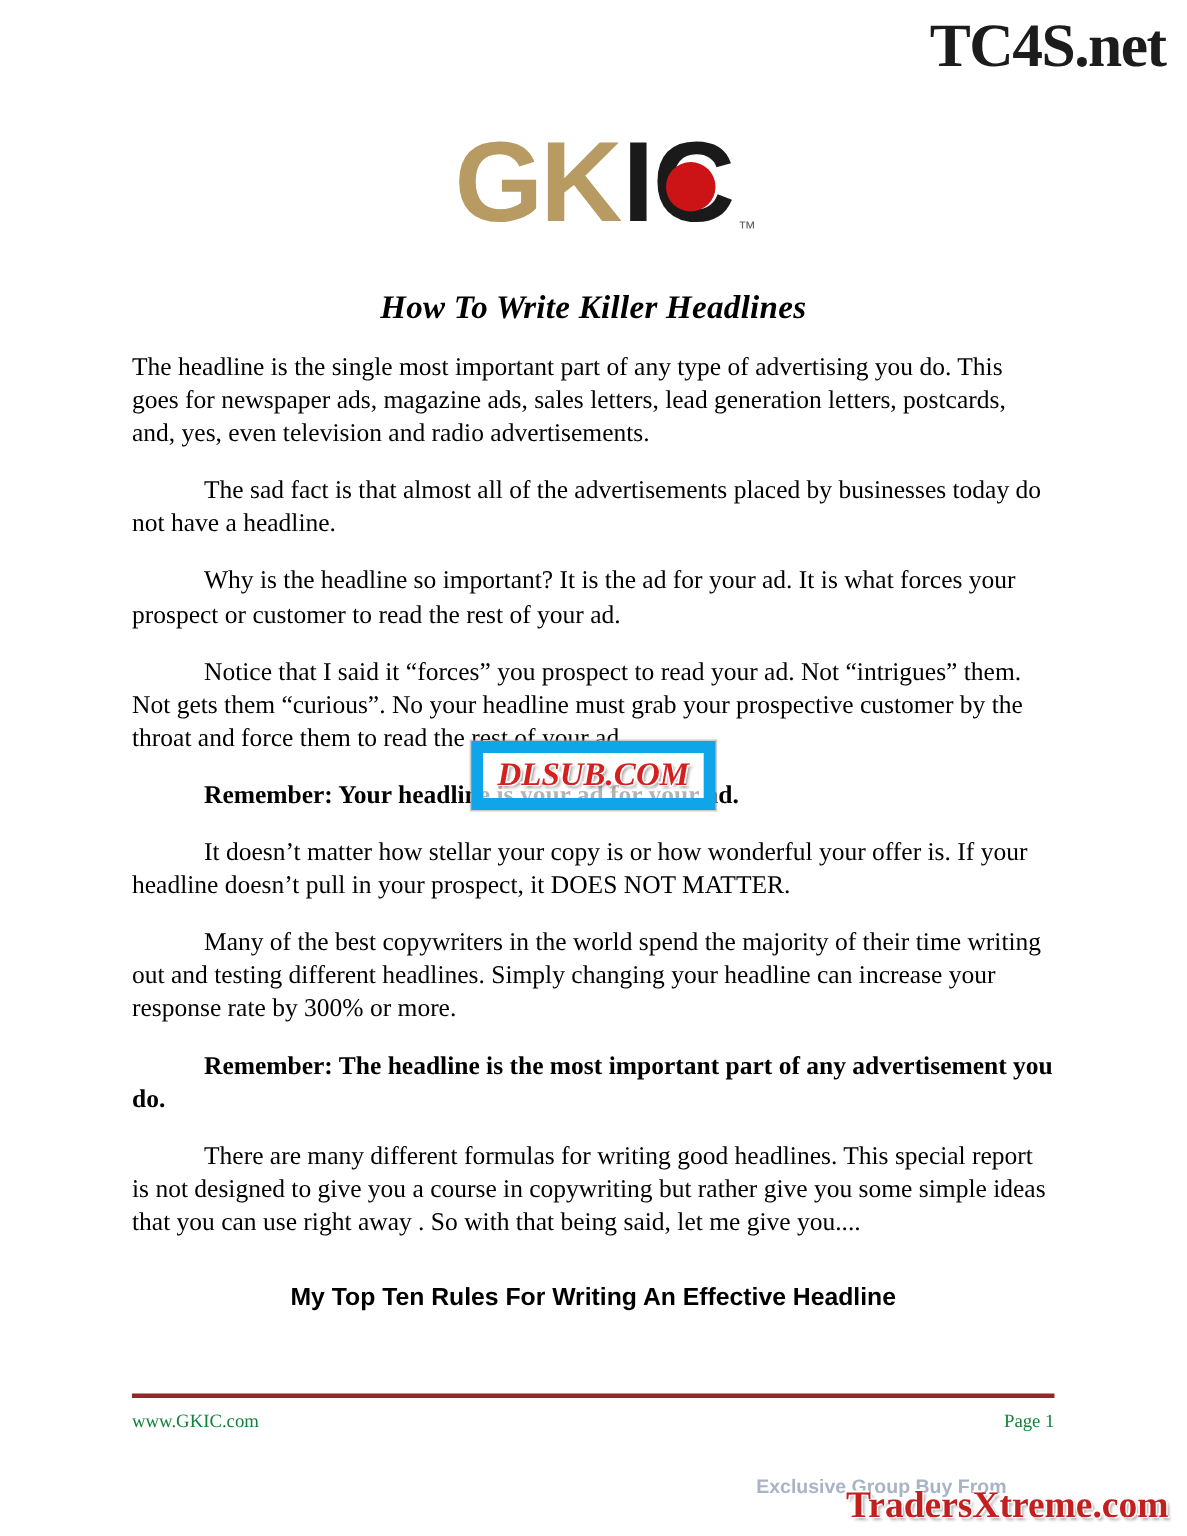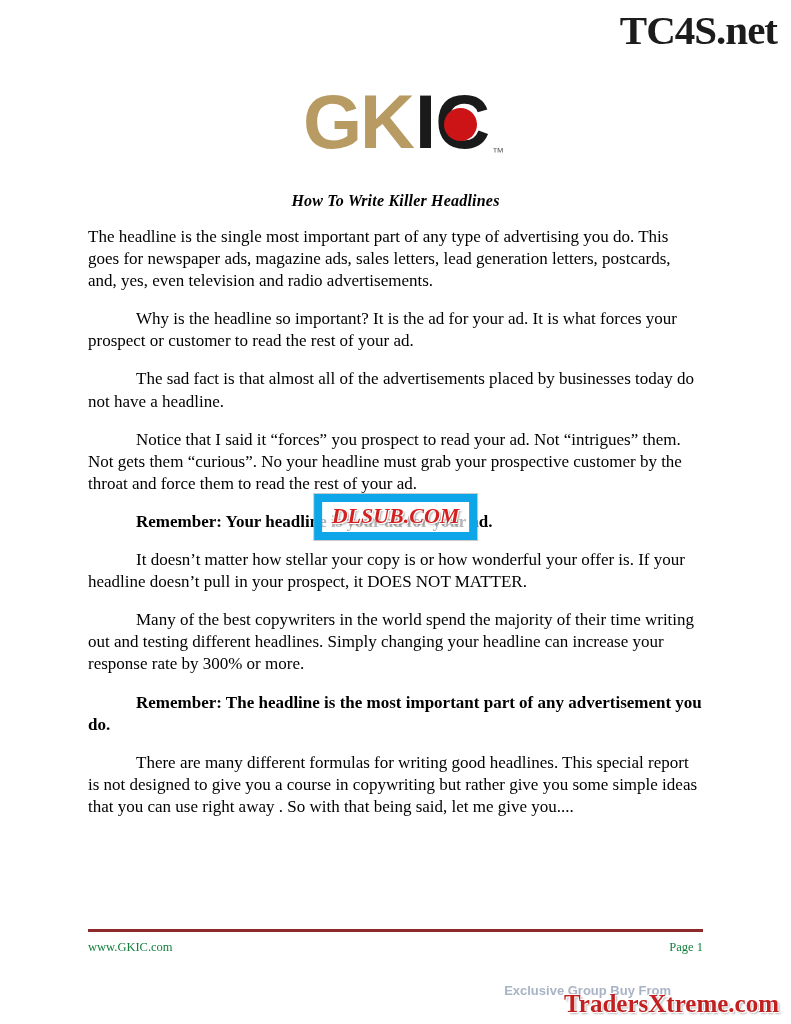--- a/index.html
+++ b/index.html
@@ -133,21 +133,21 @@
   .content {
     position: absolute;
     left: 88px;
     right: 88px;
     top: 192px;
   }
   h1.doc-title {
     font-family: "Liberation Serif", serif;
     font-style: italic;
     font-weight: bold;
-    font-size: 16px;
+    font-size: 22px;
     text-align: center;
     margin: 0 0 16px 0;
     letter-spacing: 0.2px;
   }
   p.para {
     font-size: 17px;
     line-height: 1.30;
     margin: 16px 0 15px 0;
     text-align: left;
   }
@@ -206,29 +206,30 @@
       <span class="c">C</span>
       <span class="dot"></span>
       <span class="tm">™</span>
     </div>
   </div>
 
   <div class="content">
     <h1 class="doc-title">How To Write Killer Headlines</h1>
 
     <p class="para">The headline is the single most important part of any type of advertising you do. This goes for newspaper ads, magazine ads, sales letters, lead generation letters, postcards, and, yes, even television and radio advertisements.</p>
+    <p class="para indent">The sad fact is that almost all of the advertisements placed by businesses today do not have a headline.</p>
     <p class="para indent">Why is the headline so important? It is the ad for your ad. It is what forces your prospect or customer to read the rest of your ad.</p>
-    <p class="para indent">The sad fact is that almost all of the advertisements placed by businesses today do not have a headline.</p>
     <p class="para indent">Notice that I said it “forces” you prospect to read your ad. Not “intrigues” them. Not gets them “curious”. No your headline must grab your prospective customer by the throat and force them to read the rest of your ad.</p>
     <p class="para bold-note">Remember: Your headline is your ad for your ad.</p>
     <p class="para indent">It doesn’t matter how stellar your copy is or how wonderful your offer is. If your headline doesn’t pull in your prospect, it DOES NOT MATTER.</p>
     <p class="para indent">Many of the best copywriters in the world spend the majority of their time writing out and testing different headlines. Simply changing your headline can increase your response rate by 300% or more.</p>
     <p class="para bold-note-2">Remember: The headline is the most important part of any advertisement you do.</p>
     <p class="para indent">There are many different formulas for writing good headlines. This special report is not designed to give you a course in copywriting but rather give you some simple ideas that you can use right away . So with that being said, let me give you....</p>
 
+    <h2 class="section">My Top Ten Rules For Writing An Effective Headline</h2>
   </div>
 
   <div class="wm-center">DLSUB.COM</div>
 
   <div class="footer-rule"></div>
   <div class="footer">
     <span>www.GKIC.com</span>
     <span>Page 1</span>
   </div>
 

